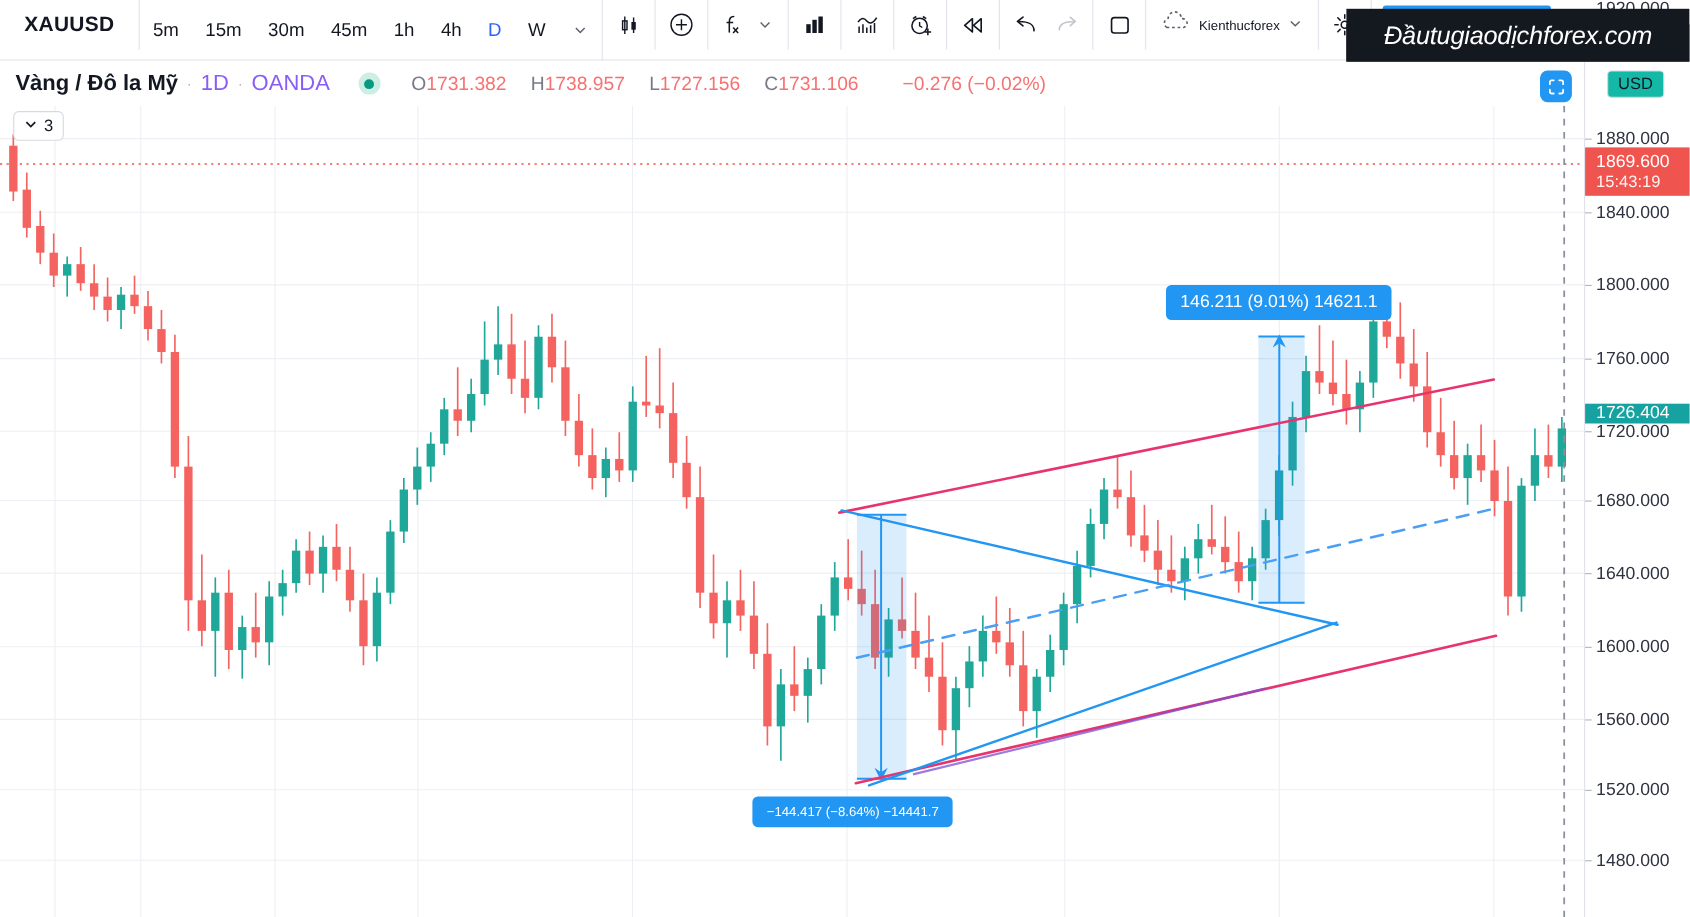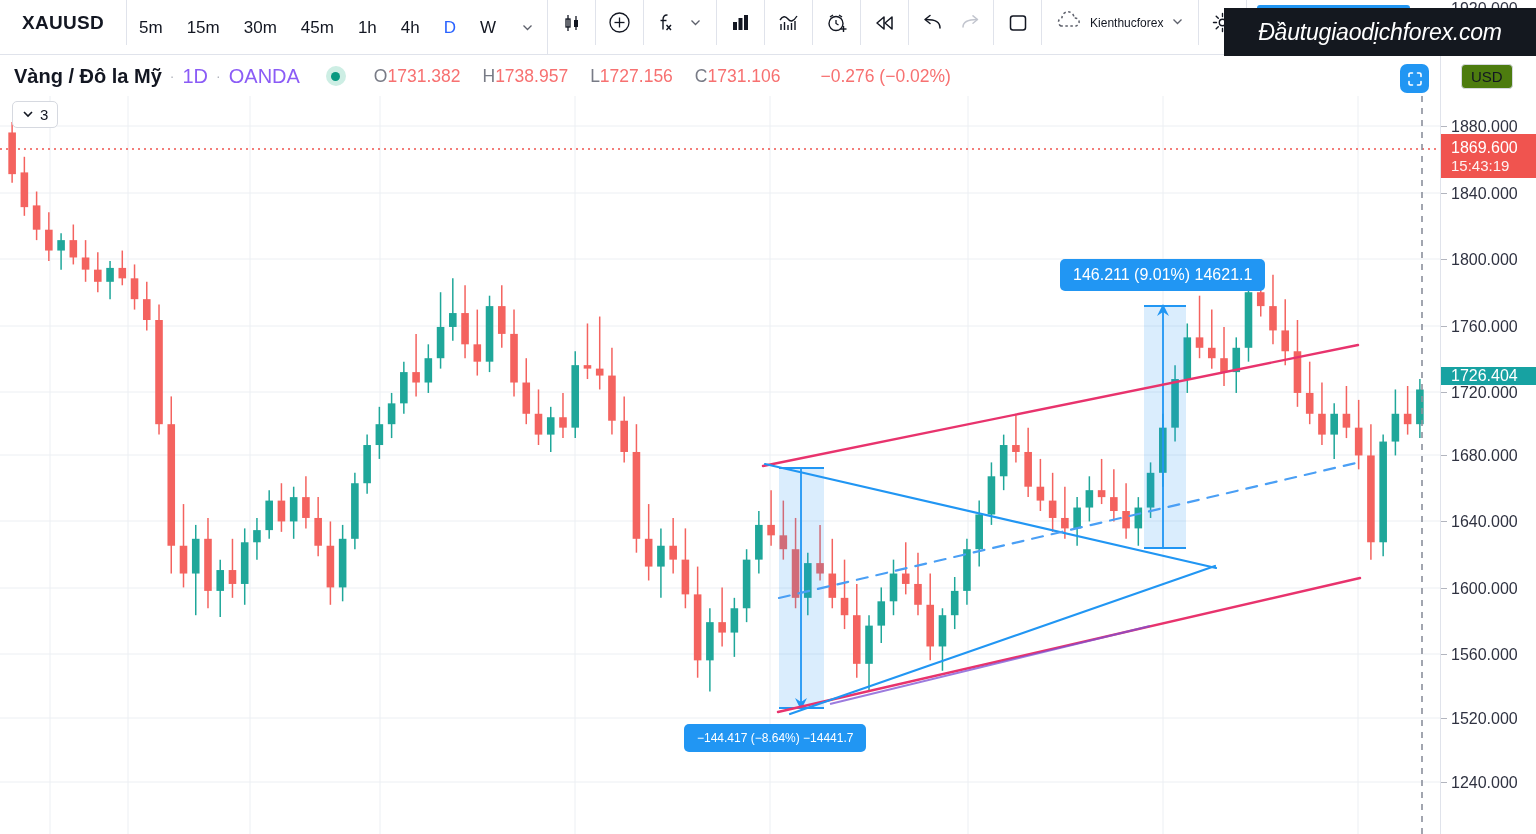--- a/index.html
+++ b/index.html
@@ -91,21 +91,21 @@
   .ohlc .grp { margin-right: 8px; }
   .ohlc .chg { color: #f77171; margin-left: 18px; }
 
   .fit-icon {
     position: absolute; top: 64px; left: 1400px;
     width: 29px; height: 29px; border-radius: 7px; background: #2196f3;
     z-index: 40; display: flex; align-items: center; justify-content: center;
   }
   .usd-badge {
     position: absolute; top: 64px; left: 1461px;
-    border: 1px solid #d6d9e0; border-radius: 4px; background: #4d7c0f;
+    border: 1px solid #d6d9e0; border-radius: 4px; background: #14b8a6;
     padding: 3px 9px; font-size: 15px; color: #131722; z-index: 40;
   }
 
   
   .obj-badge {
     position: absolute; top: 101px; left: 12px; z-index: 40;
     border: 1px solid #d6d9e0; border-radius: 5px; background: #fff;
     height: 27px; display: flex; align-items: center; gap: 6px;
     padding: 0 9px; font-size: 15px; color: #131722;
   }
@@ -631,21 +631,21 @@
     <div class="pt" style="top:62px;">1880.000</div>
     <div class="pt" style="top:129px;">1840.000</div>
     <div class="pt" style="top:195px;">1800.000</div>
     <div class="pt" style="top:262px;">1760.000</div>
     <div class="pt" style="top:328px;">1720.000</div>
     <div class="pt" style="top:391px;">1680.000</div>
     <div class="pt" style="top:457px;">1640.000</div>
     <div class="pt" style="top:524px;">1600.000</div>
     <div class="pt" style="top:590px;">1560.000</div>
     <div class="pt" style="top:654px;">1520.000</div>
-    <div class="pt" style="top:718px;">1240.000</div>
+    <div class="pt" style="top:718px;">1480.000</div>
 
     <div class="pt-tick" style="top:70px;"></div>
     <div class="pt-tick" style="top:137px;"></div>
     <div class="pt-tick" style="top:203px;"></div>
     <div class="pt-tick" style="top:270px;"></div>
     <div class="pt-tick" style="top:336px;"></div>
     <div class="pt-tick" style="top:399px;"></div>
     <div class="pt-tick" style="top:465px;"></div>
     <div class="pt-tick" style="top:532px;"></div>
     <div class="pt-tick" style="top:598px;"></div>

